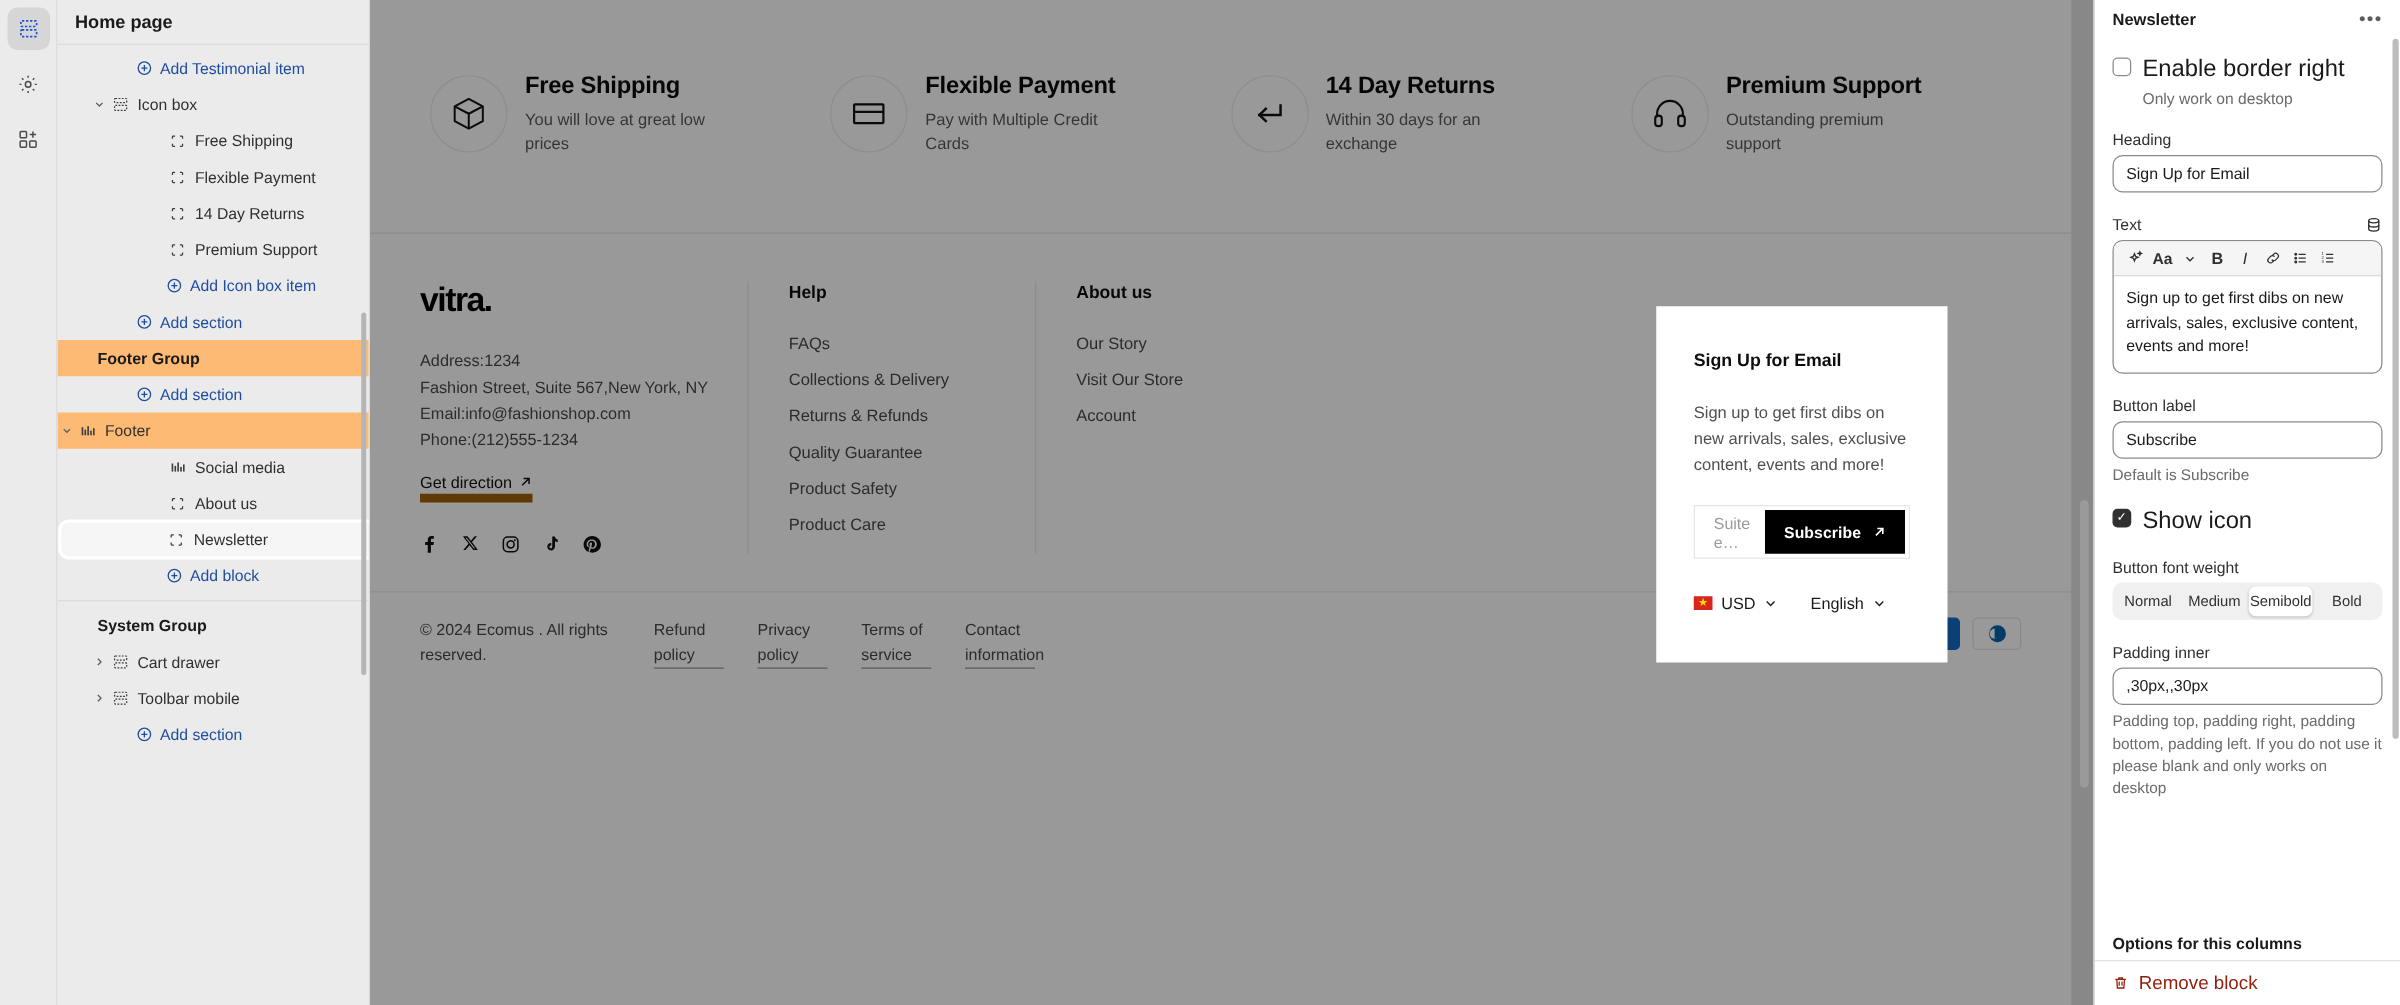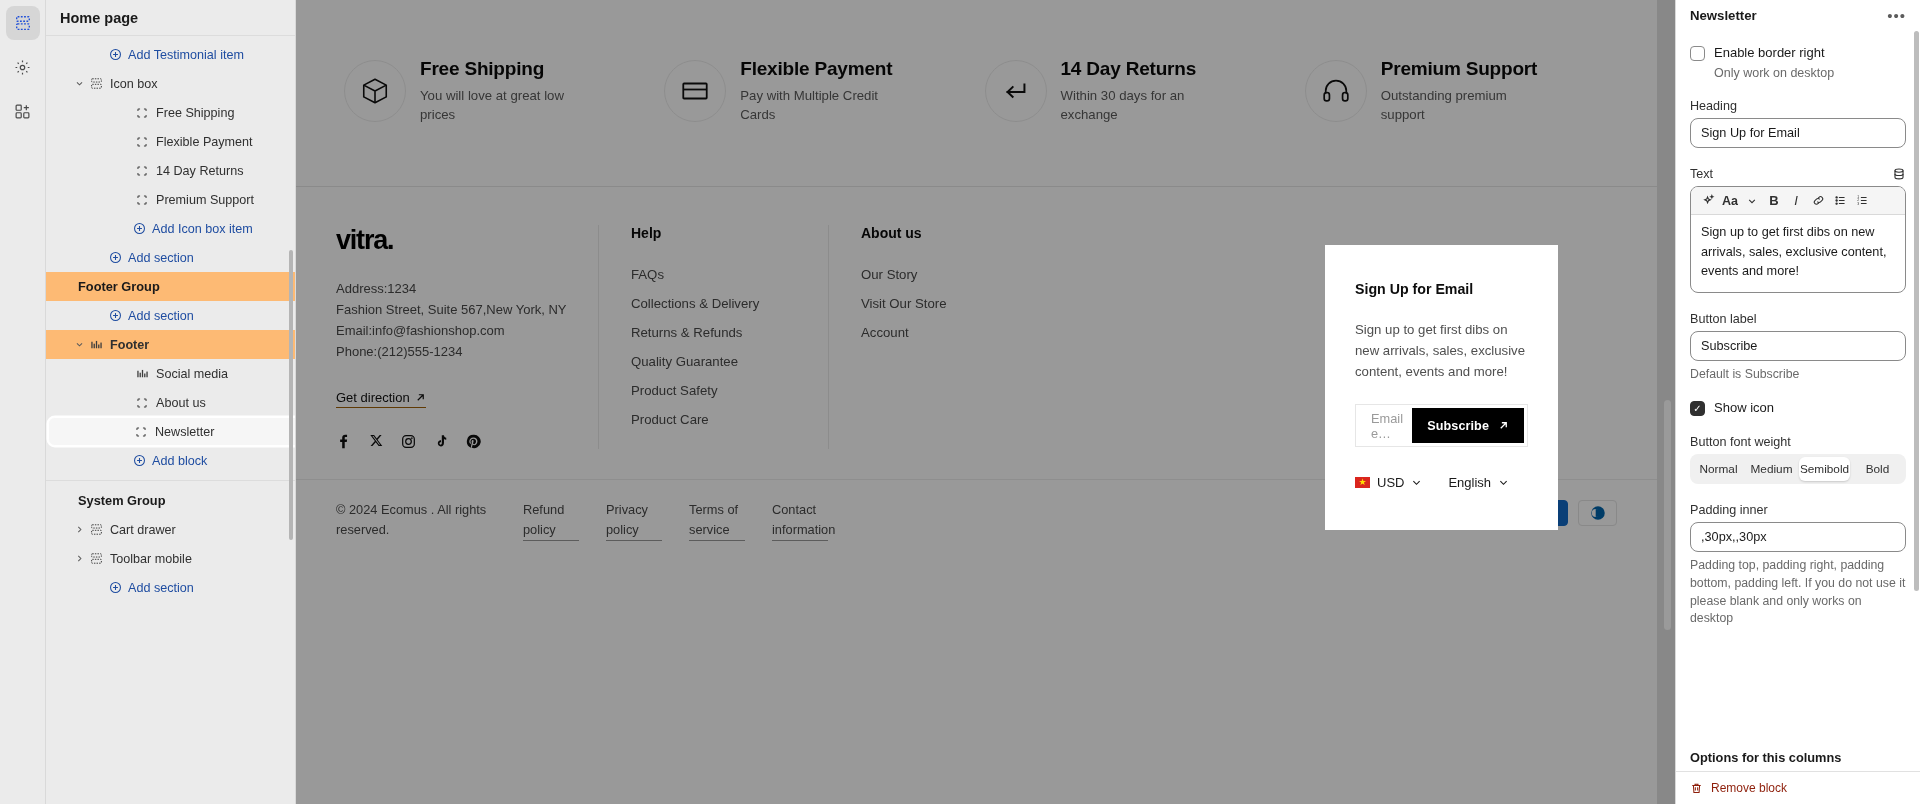--- a/index.html
+++ b/index.html
@@ -89,22 +89,22 @@
   
   .footer { display: flex; padding: 38px 40px 30px 40px; gap: 0; }
   .f-col { padding-right: 26px; }
   .f-col.brand { flex: 0 0 262px; }
   .f-col.links { flex: 0 0 230px; border-left: 1px solid #eaeaea; padding-left: 32px; }
   .f-col.about { flex: 0 0 210px; border-left: 1px solid #eaeaea; padding-left: 32px; }
   .f-col.news { flex: 1 1 auto; padding-left: 34px; }
   .logo { font-size: 27px; font-weight: 800; letter-spacing: -1.2px; color: #000; }
   .addr { font-size: 13px; color: #4a4a4a; line-height: 1.62; margin-top: 22px; }
   .getdir {
-    display: inline-flex; align-items: center; gap: 5px; margin-top: 28px;
-    font-size: 13px; color: #111; border-bottom: 1px solid #a16207; padding-bottom: 2px;
+    display: inline-flex; align-items: center; gap: 5px; margin-top: 16px;
+    font-size: 13px; color: #111; border-bottom: 7px solid #a16207; padding-bottom: 2px;
   }
   .socials { display: flex; gap: 18px; margin-top: 26px; color: #101010; }
   .f-title { font-size: 14px; font-weight: 600; color: #0c0c0c; }
   .f-link { font-size: 13.2px; color: #4a4a4a; margin-top: 14px; }
   .f-link:first-of-type { margin-top: 26px; }
 
   
   .news-card {
     position: absolute; left: 1029px; top: 245px; width: 233px; height: 285px;
     background: #fff; z-index: 50; padding: 36px 30px 0 30px;
@@ -149,21 +149,21 @@
   .insp-head {
     display: flex; align-items: center; justify-content: space-between;
     padding: 8px 14px 6px 14px;
   }
   .insp-title { font-size: 13.2px; font-weight: 600; color: #1a1a1a; }
   .dots { color: #5c5c5c; font-size: 15px; letter-spacing: 1px; line-height: 1; cursor: pointer; }
   .insp-body { flex: 1 1 auto; overflow: hidden; padding: 0 14px; position: relative; }
   .chk-row { display: flex; align-items: flex-start; gap: 9px; margin-top: 16px; }
   .cbx { width: 15px; height: 15px; border: 1.4px solid #8a8a8a; border-radius: 4px; background: #fff; flex: 0 0 15px; margin-top: 1px; }
   .cbx.on { background: #303030; border-color: #303030; display:flex; align-items:center; justify-content:center; color:#fff; font-size:10px; }
-  .chk-lbl { font-size: 13px; color: #1a1a1a; }
+  .chk-lbl { font-size: 19px; color: #1a1a1a; }
   .sub-note { font-size: 12.5px; color: #6a6a6a; margin: 5px 0 0 24px; }
   .fld-label { font-size: 12.6px; color: #303030; margin-top: 19px; }
   .fld-label.row-between { display: flex; align-items: center; justify-content: space-between; }
   .input {
     margin-top: 5px; height: 30px; border: 1px solid #8a8a8a; border-radius: 8px;
     display: flex; align-items: center; padding: 0 10px; font-size: 12.7px; color: #1a1a1a;
     background: #fff;
   }
   .help { font-size: 12.3px; color: #6a6a6a; margin-top: 5px; line-height: 1.45; }
   .rte { margin-top: 5px; border: 1px solid #8a8a8a; border-radius: 8px; overflow: hidden; }
@@ -178,21 +178,21 @@
     display: flex; gap: 2px;
   }
   .seg {
     flex: 1 1 0; text-align: center; font-size: 11.8px; color: #303030;
     padding: 5px 0; border-radius: 6px;
   }
   .seg.on { background: #fff; box-shadow: 0 1px 2px rgba(0,0,0,.16); }
   .insp-foot {
     border-top: 1px solid #e1e1e1; padding: 9px 14px; flex: 0 0 auto; background: #fff;
   }
-  .remove { display: flex; align-items: center; gap: 8px; color: #8e1f0b; font-size: 12px; }
+  .remove { display: flex; align-items: center; gap: 8px; color: #8e1f0b; font-size: 15px; }
   .options-ghost {
     position: absolute; left: 14px; bottom: 6px; font-size: 12.8px;
     font-weight: 600; color: #1a1a1a;
   }
   .insp-scroll {
     position: absolute; right: 1px; top: 2px; width: 5px; height: 560px;
     background: #bdbdbd; border-radius: 3px;
   }
   svg { display: block; }
 </style>
@@ -311,21 +311,21 @@
         </div>
         <div class="row add" style="padding-left: 60px;">
           <span class="plus">
             <svg width="13" height="13" viewBox="0 0 16 16" fill="none" stroke="currentColor" stroke-width="1.3">
               <circle cx="8" cy="8" r="6.1"></circle>
               <path d="M8 5v6M5 8h6"></path>
             </svg>
           </span>
           <span class="lbl">Add section</span>
         </div>
-        <div class="row sel-white" style="padding-left: 44px; font-weight: bold;">
+        <div class="row sel-white" style="padding-left: 18px;">
           <span class="chev" style="margin-left: -18px;">
             <svg width="9" height="9" viewBox="0 0 12 12" fill="none" stroke="currentColor" stroke-width="1.4">
               <path d="M2.6 4.4L6 7.8l3.4-3.4"></path>
             </svg>
           </span>
           <span class="ic">
             <svg width="13" height="12" viewBox="0 0 16 14" fill="currentColor">
               <rect x="1.6" y="3" width="1.6" height="8"></rect>
               <rect x="4.4" y="5.4" width="1.6" height="5.6"></rect>
               <rect x="7.2" y="2" width="1.6" height="9"></rect>
@@ -588,21 +588,21 @@
         </div>
       </div>
     </div>
 
     <div class="dim"></div>
 
     <div class="news-card">
       <div class="nc-h">Sign Up for Email</div>
       <div class="nc-p">Sign up to get first dibs on new arrivals, sales, exclusive content, events and more!</div>
       <div class="nc-form">
-        <div class="nc-input">Email e…</div>
+        <div class="nc-input">Suite e…</div>
         <div class="nc-sub">
           <span>Subscribe</span>
           <span>
             <svg width="11" height="11" viewBox="0 0 12 12" fill="none" stroke="currentColor" stroke-width="1.4">
                 <path d="M3 9L9 3M4.2 3H9v4.8"></path>
               </svg>
           </span>
         </div>
       </div>
       <div class="nc-selects">

